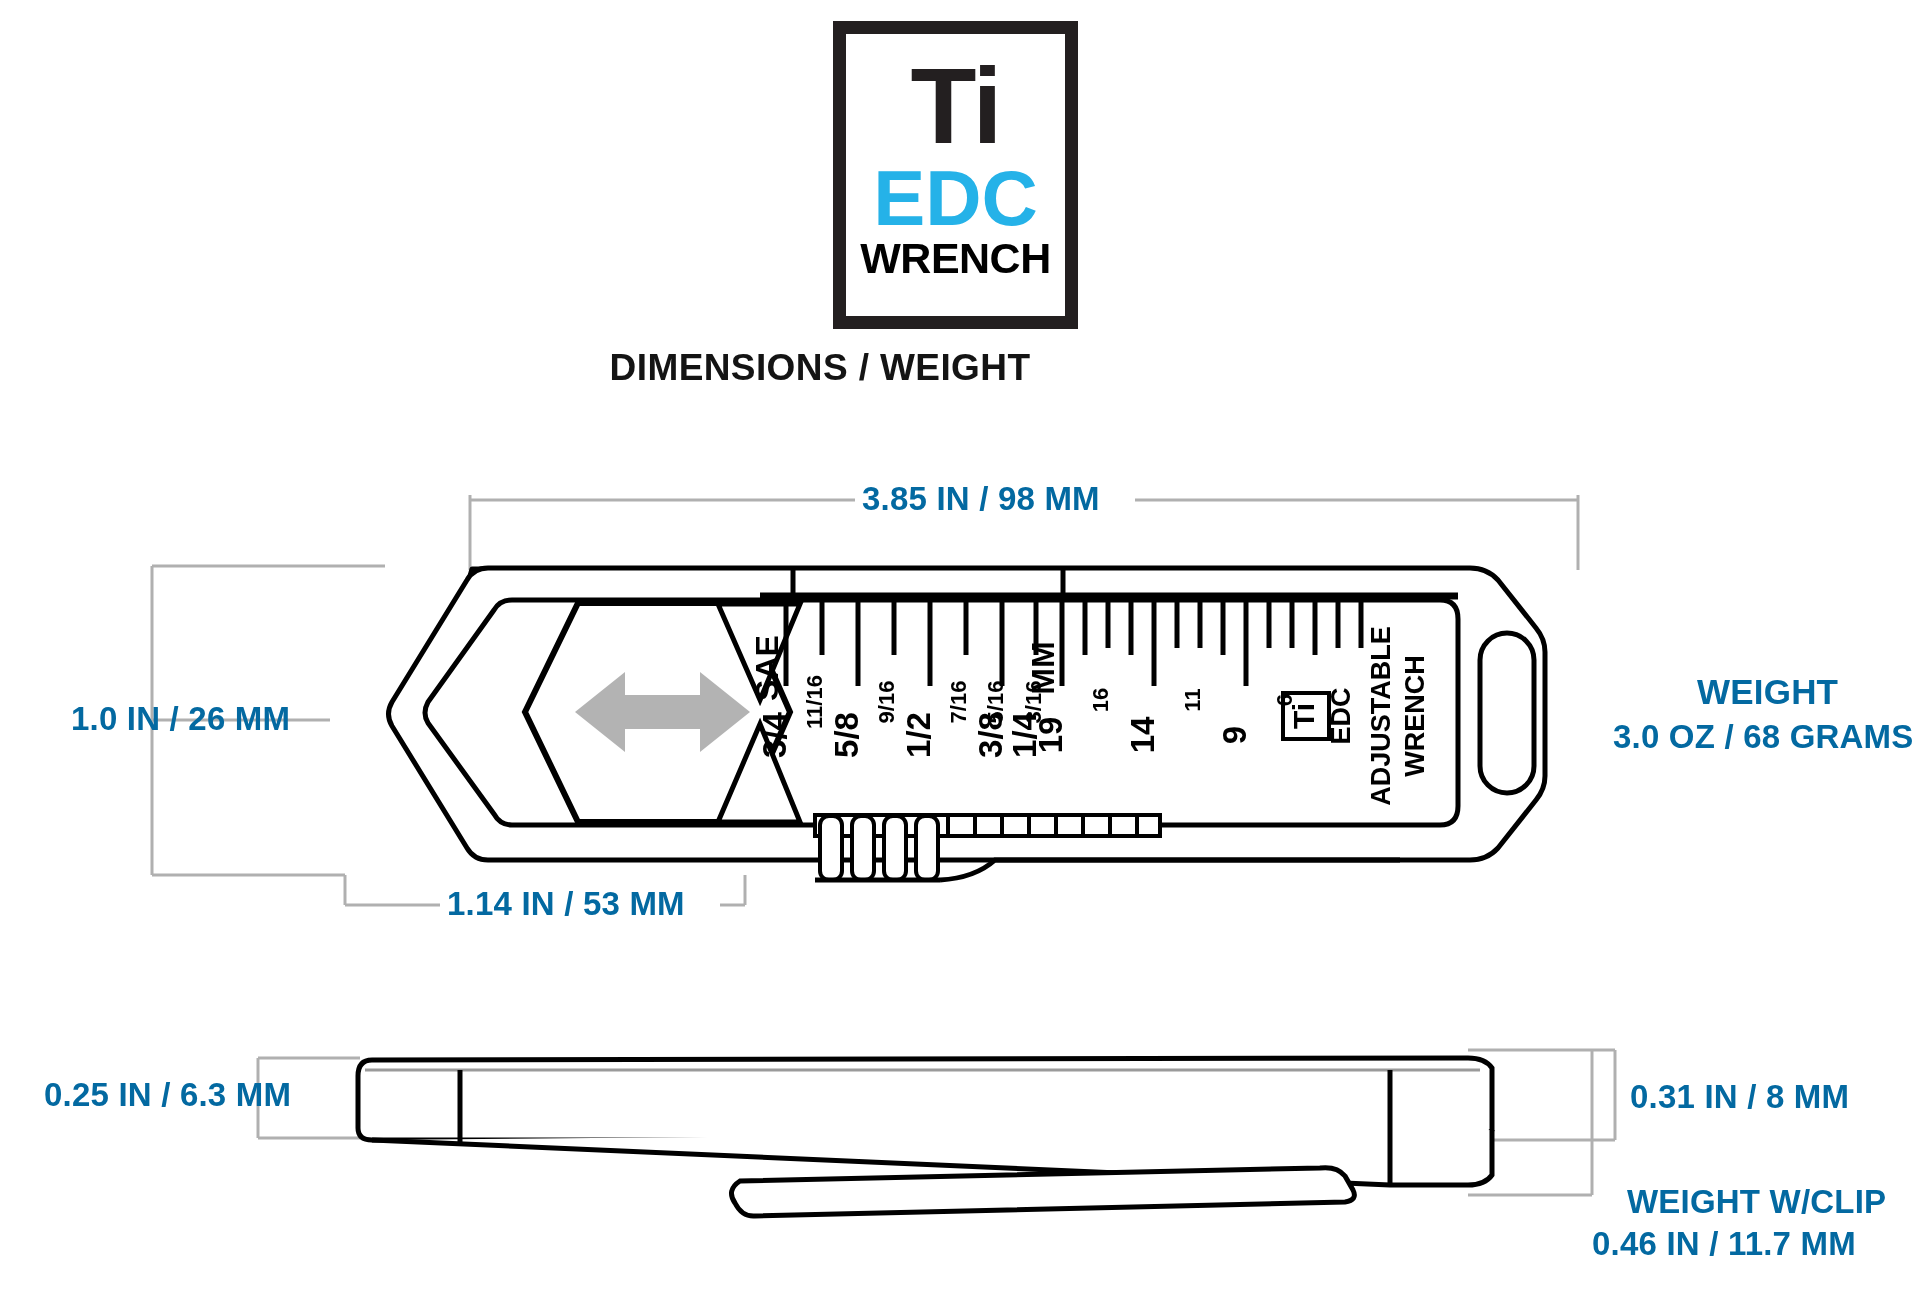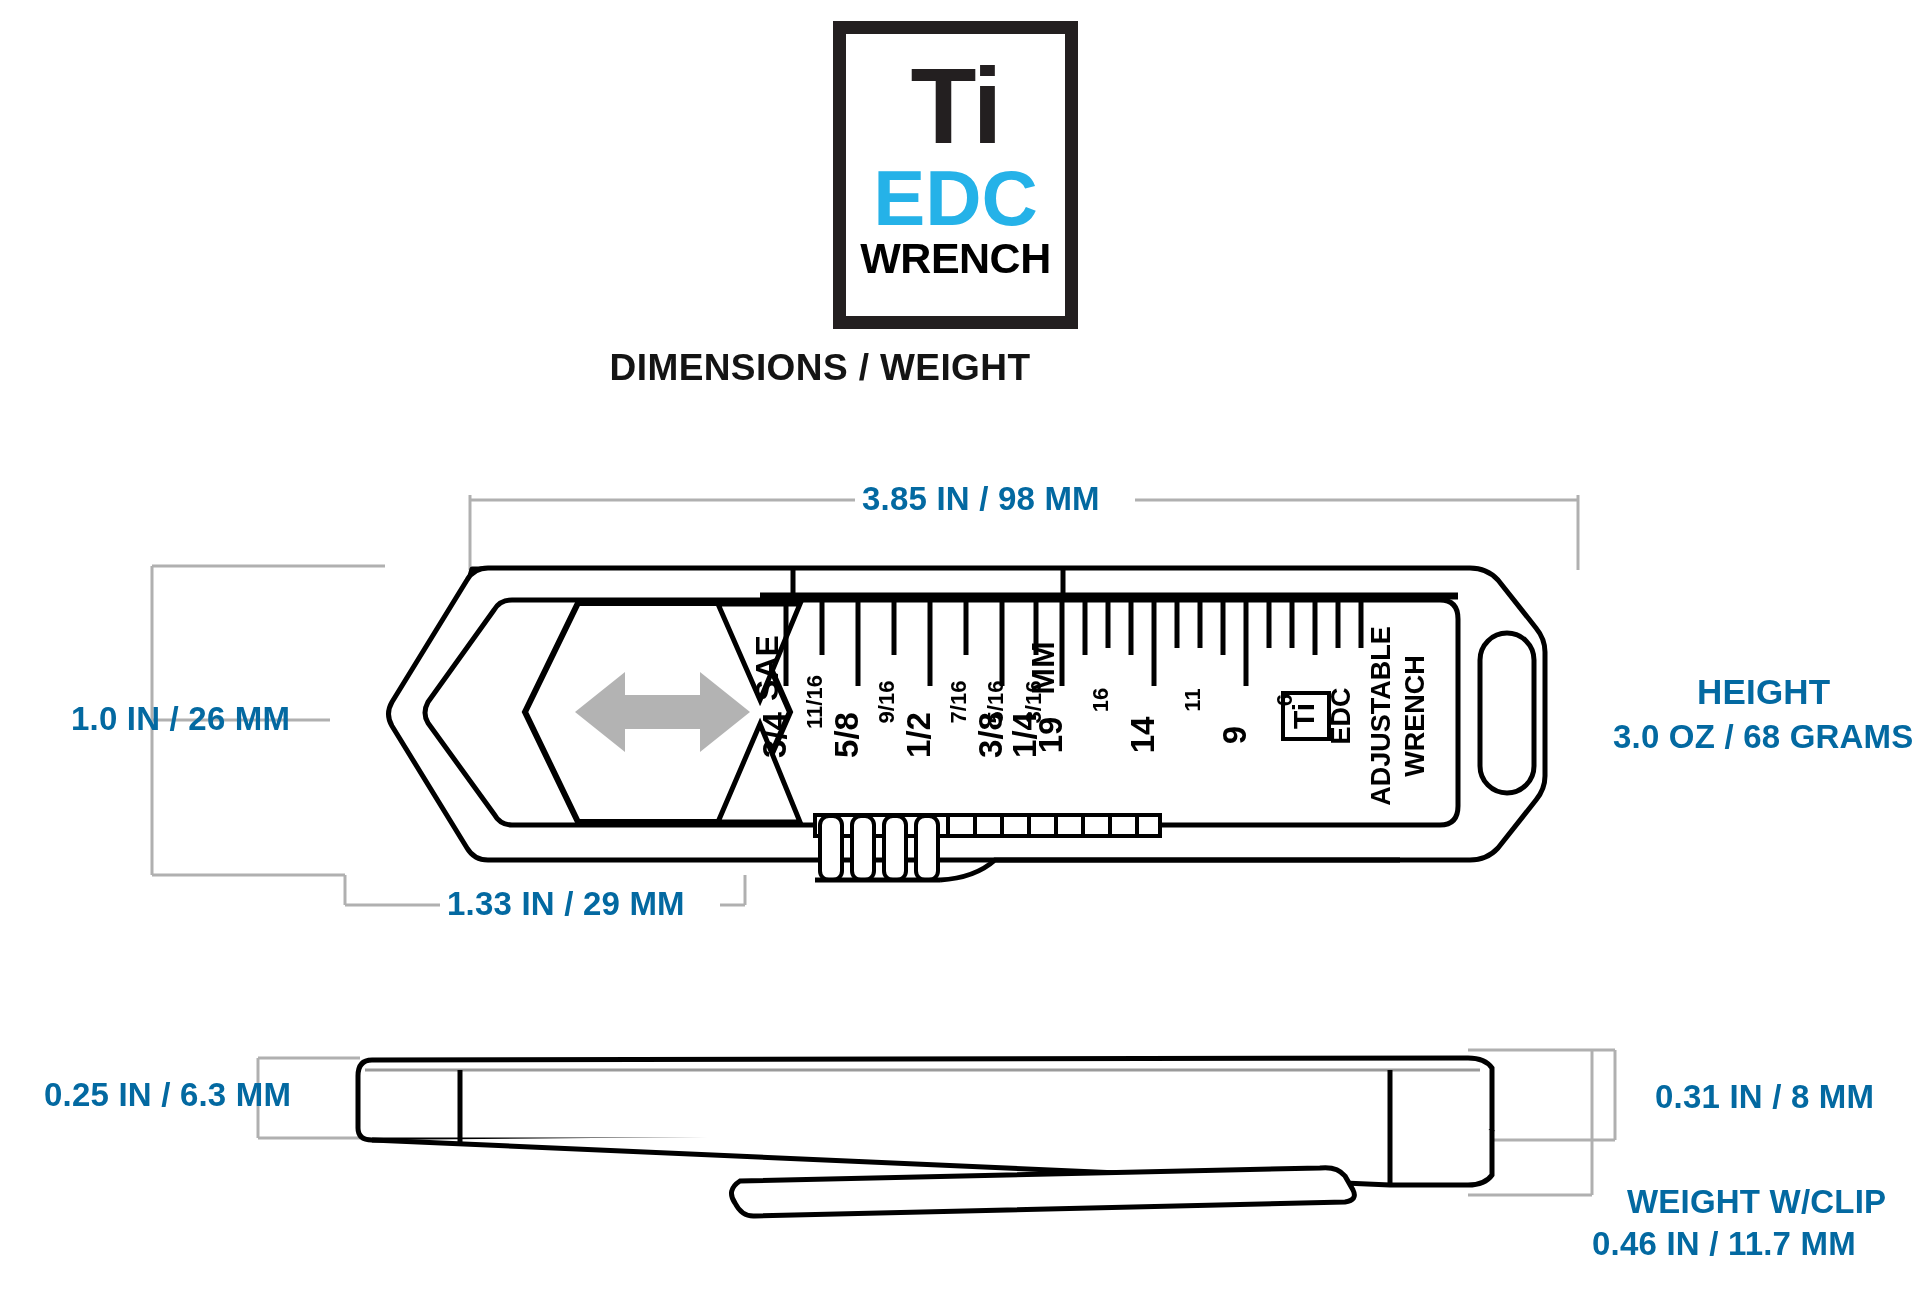--- a/index.html
+++ b/index.html
@@ -337,27 +337,27 @@
                Q 1358 1200 1345 1202
                L 755 1216
                Q 742 1217 735 1203 Z" fill="#ffffff" stroke="#000000" stroke-width="5"></path>
     </g>
   </svg>
 
   <div class="lbl big" style="left:862px; top:480px;">3.85 IN / 98 MM</div>
 
   <div class="lbl big" style="left:33px; top:700px;margin-left:38px;">1.0 IN / 26 MM</div>
 
-  <div class="lbl big" style="left:447px; top:885px;">1.33 IN / 29 MM</div>
+  <div class="lbl big" style="left:447px; top:885px;">1.14 IN / 53 MM</div>
 
   <div class="lbl big" style="left:44px; top:1076px;">0.25 IN / 6.3 MM</div>
 
-  <div class="lbl big" style="left:1630px; top:1078px;margin-left:25px;">0.31 IN / 8 MM</div>
+  <div class="lbl big" style="left:1630px; top:1078px;">0.31 IN / 8 MM</div>
 
   <div class="lbl big" style="left:1627px; top:1183px;">WEIGHT W/CLIP</div>
 
   <div class="lbl big" style="left:1592px; top:1225px;">0.46 IN / 11.7 MM</div>
 
-  <div class="lbl w-hdr" style="left:1697px; top:672px;">HEIGHT</div>
+  <div class="lbl w-hdr" style="left:1697px; top:672px;">WEIGHT</div>
 
   <div class="lbl big" style="left:1613px; top:718px;">3.0 OZ / 68 GRAMS</div>
 
 </div>
 
 </body></html>

